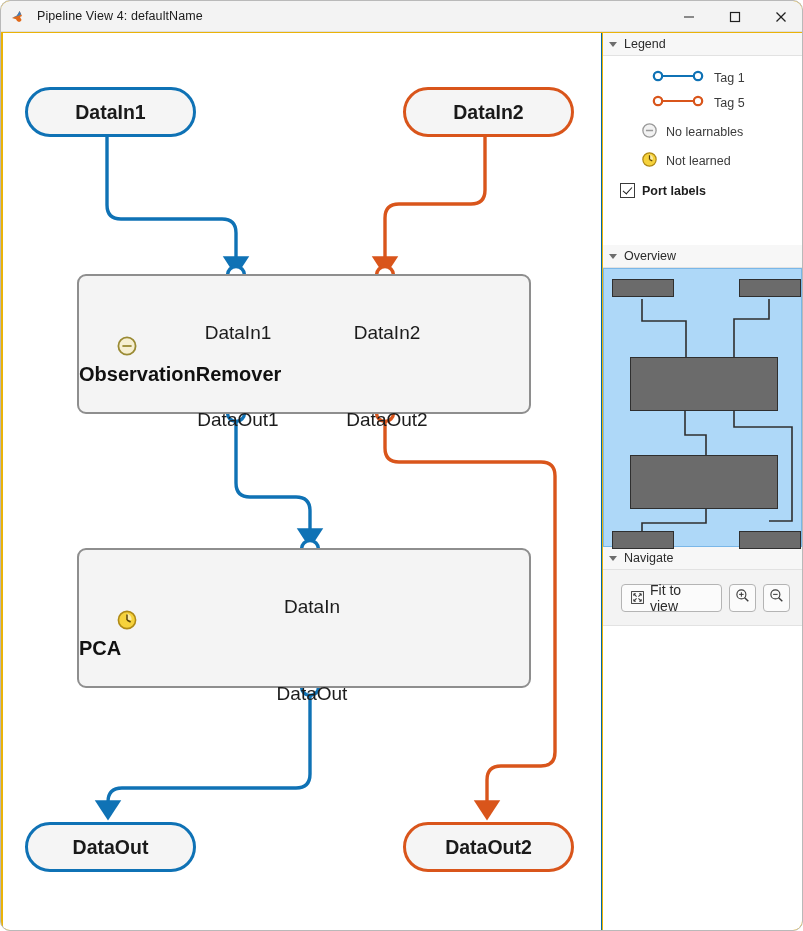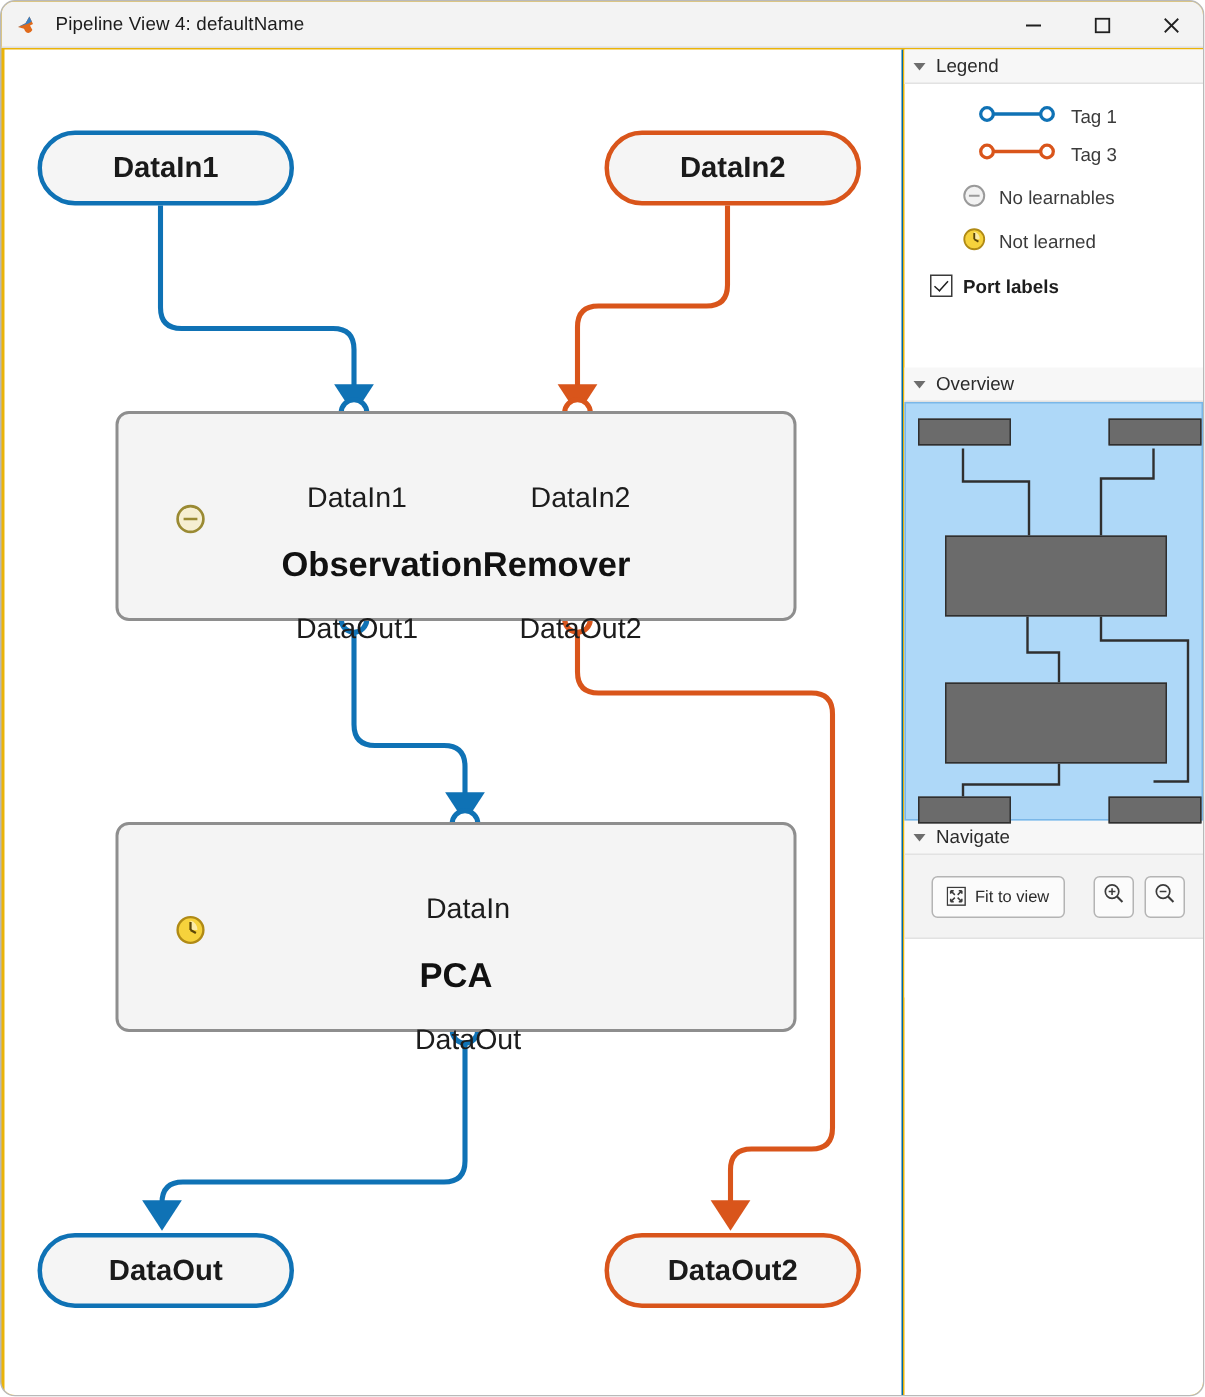--- a/index.html
+++ b/index.html
@@ -92,22 +92,22 @@
   .block {
     position: absolute;
     box-sizing: border-box;
     border: 2.5px solid #8e8e8e;
     border-radius: 9px;
     background: #f4f4f4;
   }
   .block-title {
     position: absolute;
     left: 0; right: 0;
-    text-align: center;
-    font-size: 23px;
+    text-align: left;
+    font-size: 20px;
     font-weight: bold;
     color: #111111;
   }
   .port-label {
     position: absolute;
     text-align: center;
     font-size: 19px;
     color: #1c1c1c;
     white-space: nowrap;
     transform: translateX(-50%);
@@ -199,21 +199,21 @@
     box-sizing: border-box;
   }
   .fitbtn {
     height: 26px;
     border: 1px solid #b4b4b4;
     border-radius: 4px;
     background: #fbfbfb;
     display: flex;
     align-items: center;
     padding: 0 9px;
-    font-size: 11px;
+    font-size: 14px;
     color: #2b2b2b;
     margin-left: 6px;
   }
   .fitbtn .fi { margin-right: 6px; display: flex; }
   .zoombtn {
     width: 25px; height: 26px;
     border: 1px solid #b4b4b4;
     border-radius: 4px;
     background: #fbfbfb;
     display: flex; align-items: center; justify-content: center;
@@ -353,21 +353,21 @@
       </div>
 
       <div class="legend-row sub">
         <span class="tag-swatch">
           <svg width="52" height="14" viewBox="0 0 52 14">
             <line x1="7" y1="7" x2="45" y2="7" stroke="#d9551b" stroke-width="2.2"></line>
             <circle cx="6" cy="7" r="4.2" fill="#ffffff" stroke="#d9551b" stroke-width="2.2"></circle>
             <circle cx="46" cy="7" r="4.2" fill="#ffffff" stroke="#d9551b" stroke-width="2.2"></circle>
           </svg>
         </span>
-        <span class="legend-lbl">Tag 3</span>
+        <span class="legend-lbl">Tag 5</span>
       </div>
 
 
       <div class="legend-row sub" style="padding-left:38px; margin-top:4px;">
         <span class="stat-swatch">
           <svg width="17" height="17" viewBox="0 0 22 22">
             <circle cx="11" cy="11" r="8.6" fill="#f2f2f2" stroke="#9a9a9a" stroke-width="1.7"></circle>
             <line x1="6.4" y1="11" x2="15.6" y2="11" stroke="#9a9a9a" stroke-width="1.7"></line>
           </svg>
         </span>

